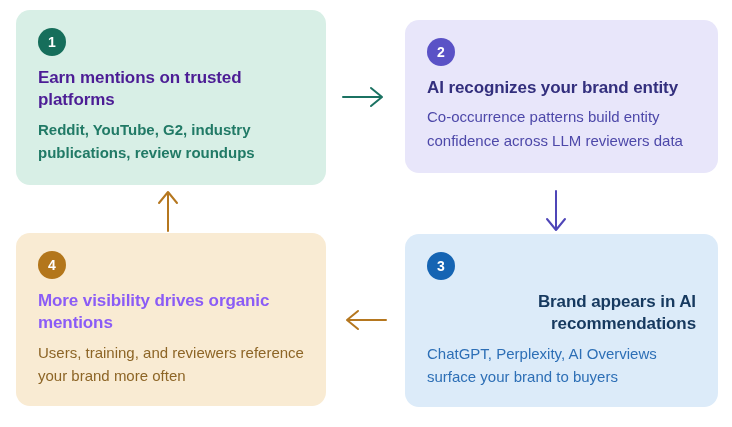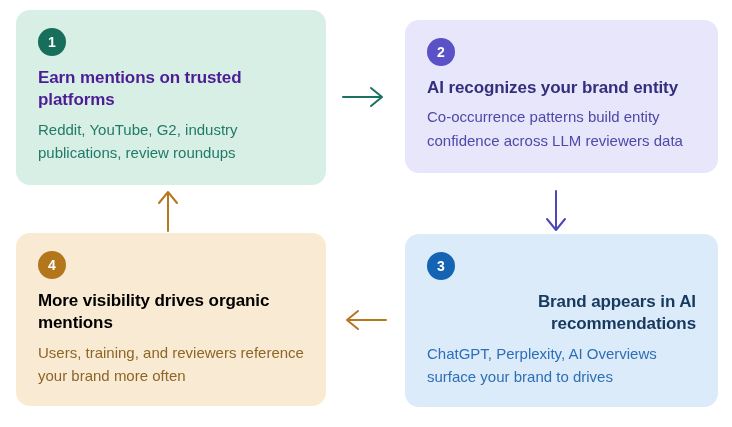--- a/index.html
+++ b/index.html
@@ -56,38 +56,38 @@
   .arrow-4-1 { left: 155px; top: 188px; }
 </style>
 </head>
 <body>
 
 <div class="canvas">
 
   <div class="card card-1" style="background: rgb(216, 239, 230);">
     <span class="badge" style="background: rgb(22, 110, 91);">1</span>
     <h3 class="title" style="color: #4c1d95;">Earn mentions on trusted platforms</h3>
-    <p class="desc" style="color: rgb(33, 122, 102);">Reddit, YouTube, G2, industry publications, review roundups</p>
+    <p class="desc" style="color: rgb(33, 122, 102); font-weight: bold;">Reddit, YouTube, G2, industry publications, review roundups</p>
   </div>
 
   <div class="card card-2" style="background: rgb(232, 230, 250);">
     <span class="badge" style="background: rgb(90, 82, 198);">2</span>
     <h3 class="title" style="color: rgb(51, 47, 125);">AI recognizes your brand entity</h3>
     <p class="desc" style="color: rgb(77, 72, 169);">Co-occurrence patterns build entity confidence across LLM reviewers data</p>
   </div>
 
   <div class="card card-3" style="background: rgb(220, 235, 249);">
     <span class="badge" style="background: rgb(21, 100, 179);">3</span>
     <h3 class="title" style="color: rgb(22, 57, 95); text-align: right;">Brand appears in AI recommendations</h3>
-    <p class="desc" style="color: rgb(45, 111, 182);">ChatGPT, Perplexity, AI Overviews surface your brand to drives</p>
+    <p class="desc" style="color: rgb(45, 111, 182);">ChatGPT, Perplexity, AI Overviews surface your brand to buyers</p>
   </div>
 
   <div class="card card-4" style="background: rgb(249, 235, 211);">
     <span class="badge" style="background: rgb(179, 118, 27);">4</span>
-    <h3 class="title" style="color: #000000;">More visibility drives organic mentions</h3>
+    <h3 class="title" style="color: #8b5cf6;">More visibility drives organic mentions</h3>
     <p class="desc" style="color: rgb(141, 101, 38);">Users, training, and reviewers reference your brand more often</p>
   </div>
 
   <svg class="arrow arrow-1-2" width="46" height="26" viewBox="0 0 46 26">
     <path d="M3 13 H41 M31 4 L42 13 L31 22" stroke="#1b7262" stroke-width="2" fill="none" stroke-linecap="round" stroke-linejoin="round"></path>
   </svg>
 
   <svg class="arrow arrow-2-3" width="26" height="46" viewBox="0 0 26 46">
     <path d="M13 3 V41 M4 31 L13 42 L22 31" stroke="#4f46b8" stroke-width="2" fill="none" stroke-linecap="round" stroke-linejoin="round"></path>
   </svg>

